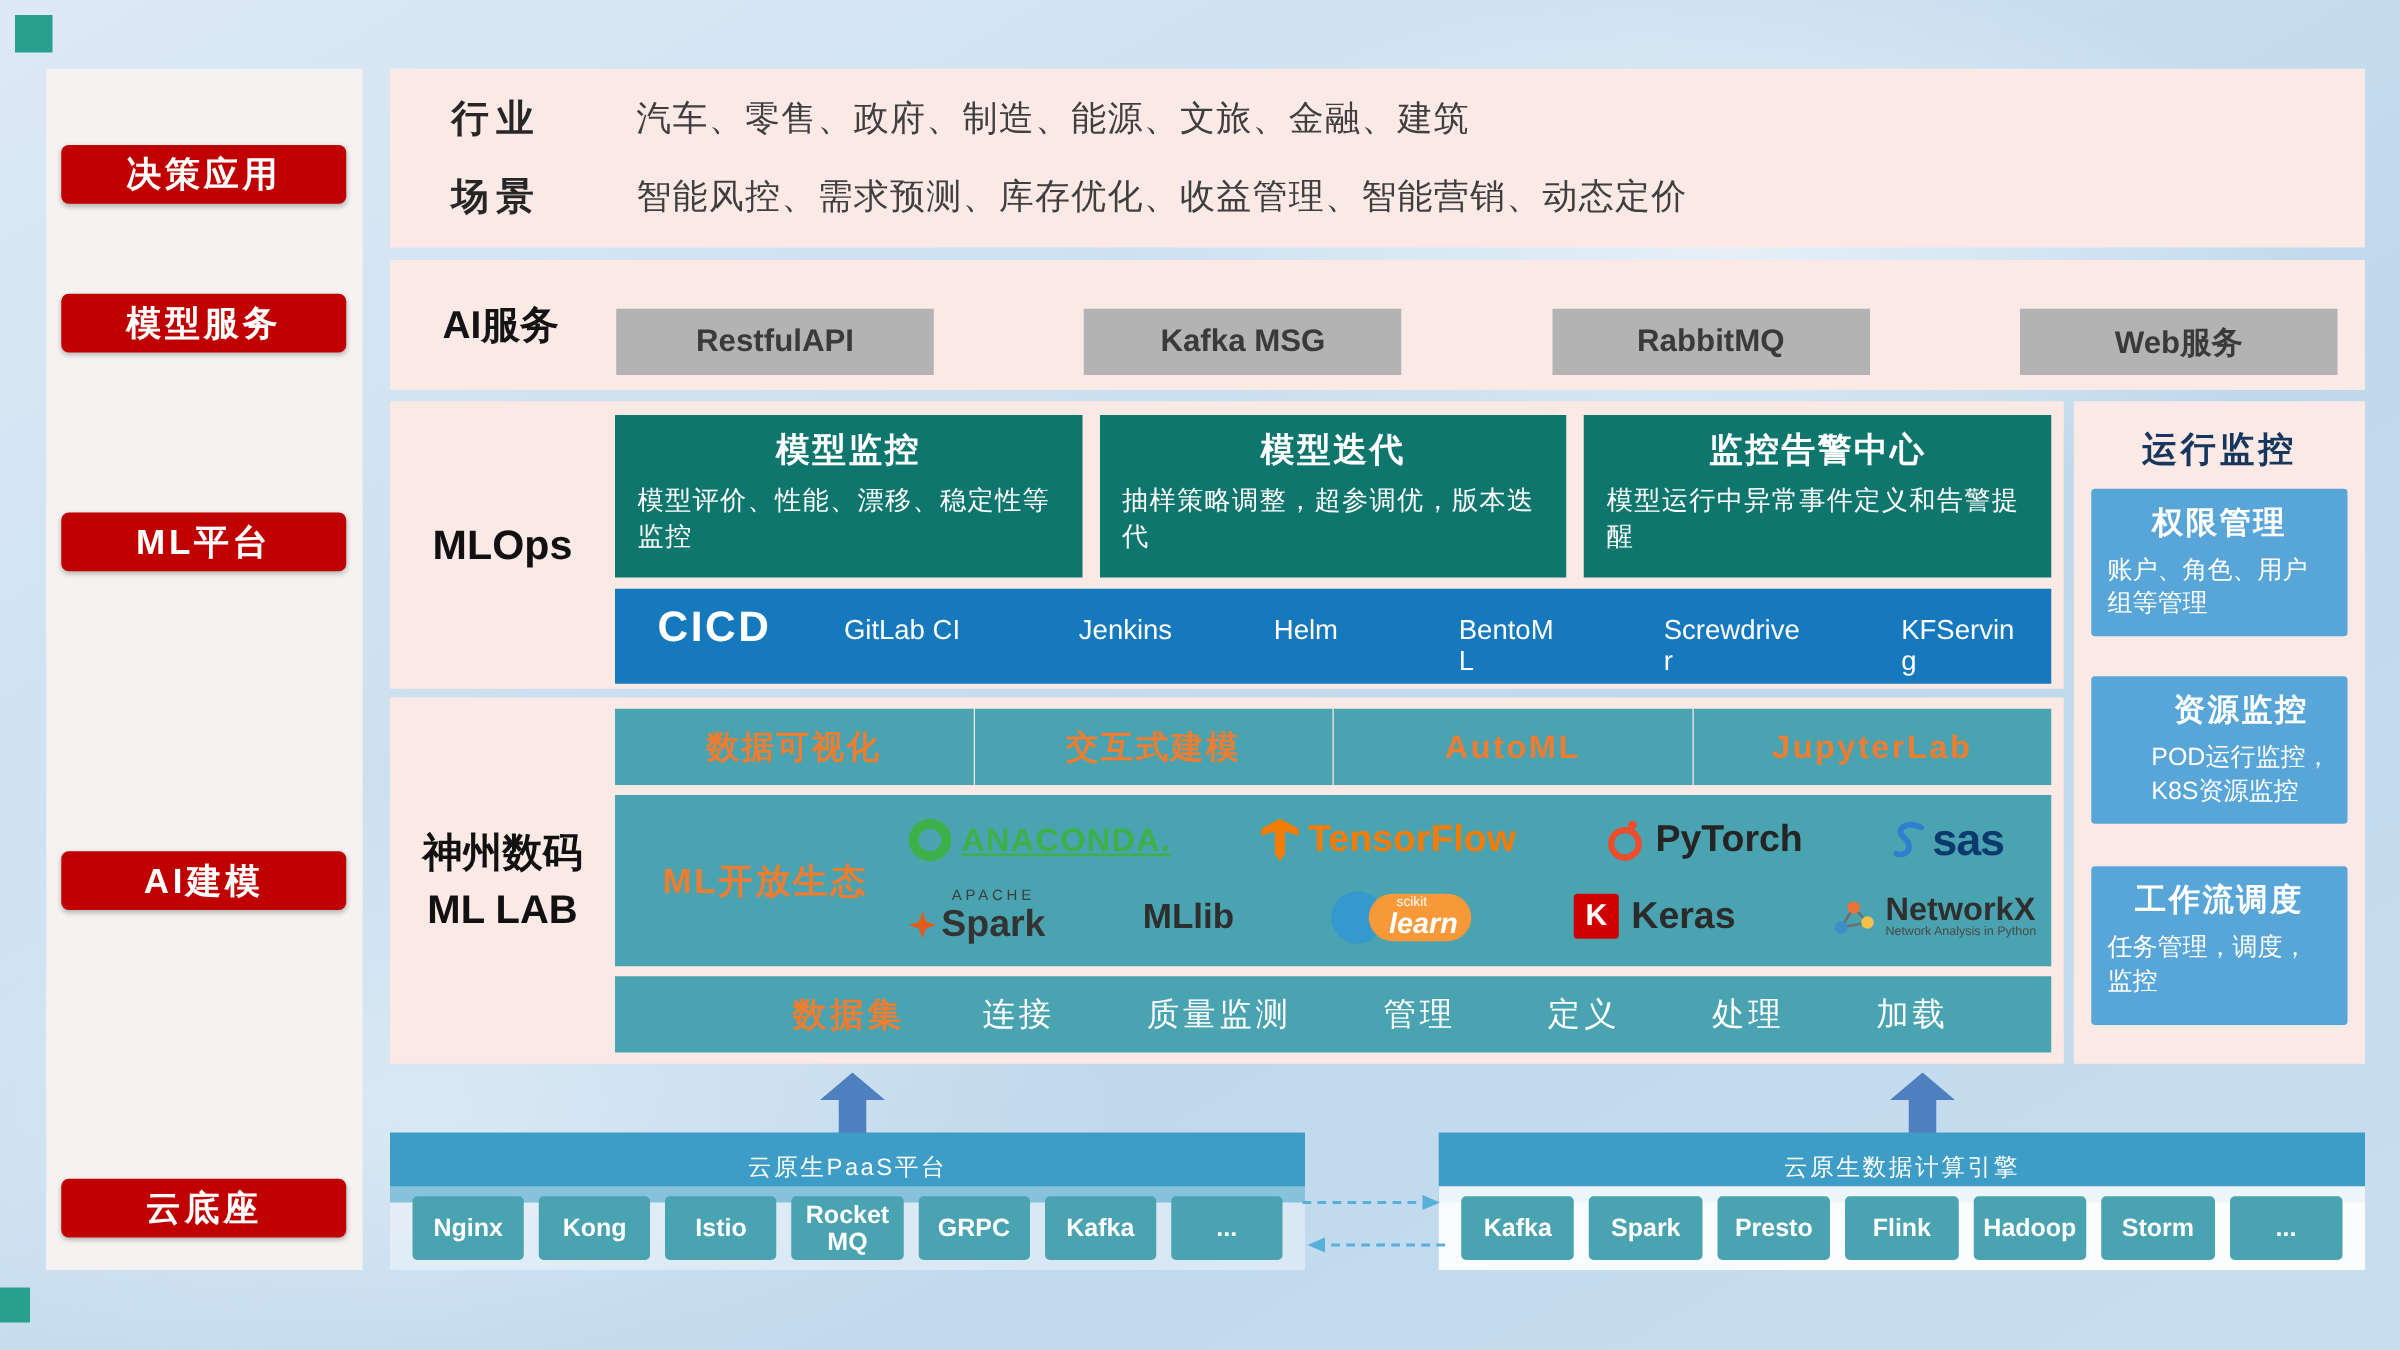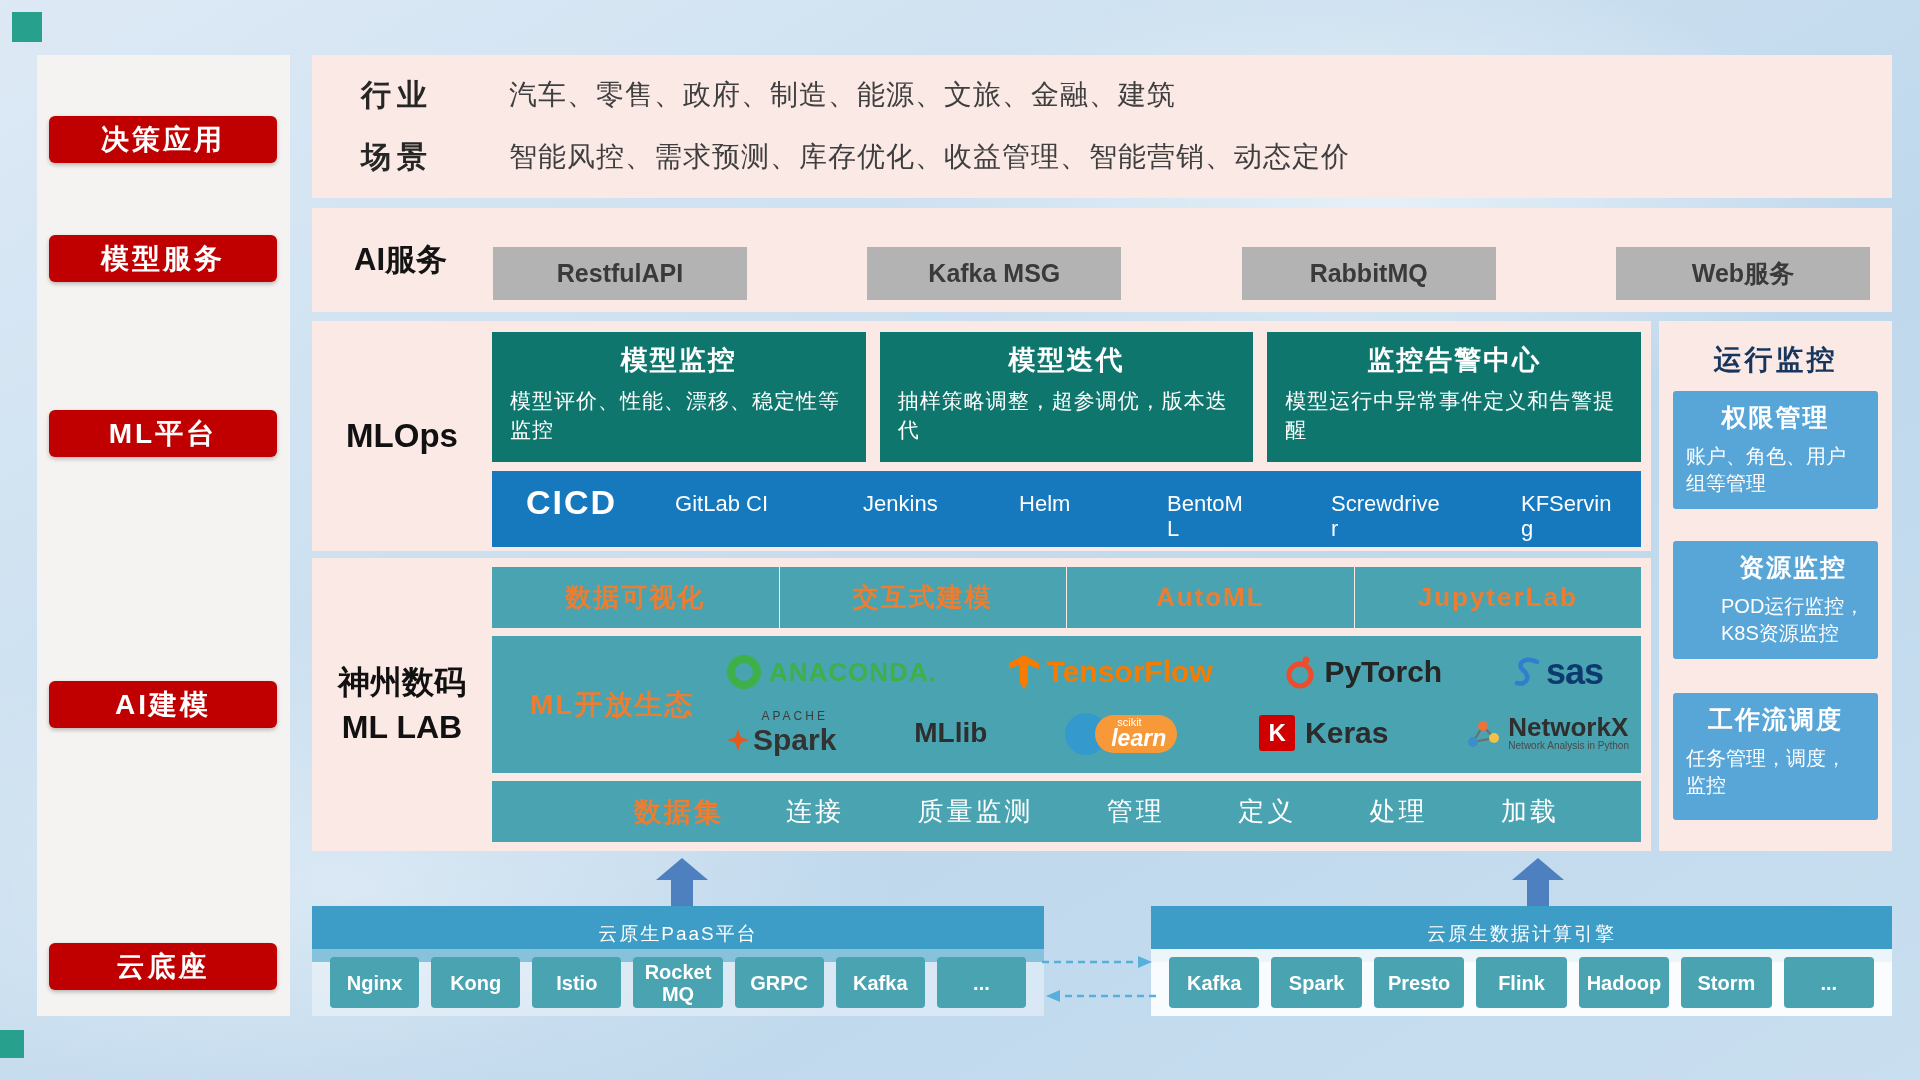--- a/index.html
+++ b/index.html
@@ -68,21 +68,21 @@
     font-size:26px; font-weight:bold; color:#ed7d31; letter-spacing:2px; }
   .eco { position:absolute; left:180px; top:78px; width:1149px; height:137px; background:#4aa3b0; }
   .eco-label { position:absolute; left:38px; top:0; height:100%; display:flex; align-items:center;
     font-size:28px; font-weight:bold; color:#ed7d31; letter-spacing:2px; }
   .eco-rows { position:absolute; left:235px; right:12px; top:0; height:100%;
     display:flex; flex-direction:column; justify-content:space-evenly; }
   .eco-row { display:flex; align-items:center; justify-content:space-between; }
   .eco-row1 { padding-right:26px; }
   .logo { display:inline-flex; align-items:center; }
   .ana-icon { width:34px; height:34px; border-radius:50%; border:8px solid #3eb049; background:transparent; margin-right:8px; }
-  .ana-text { color:#3eb049; font-weight:bold; font-size:26px; letter-spacing:1px; }
+  .ana-text { color:#3eb049; font-weight:bold; font-size:26px; letter-spacing:1px;text-decoration:underline; }
   .tf-icon { margin-right:8px; }
   .tf-text { color:#f57c00; font-weight:bold; font-size:30px; }
   .pt-icon { margin-right:8px; }
   .pt-text { color:#252525; font-weight:600; font-size:30px; }
   .sas-icon { margin-right:4px; }
   .sas-text { color:#0d3a6e; font-weight:bold; font-size:36px; letter-spacing:-1px; }
   .spark { flex-direction:column; align-items:center; }
   .spark-super { font-size:12px; color:#3d3d3d; letter-spacing:3px; margin-left:26px; }
   .spark-main { display:flex; align-items:center; }
   .spark-star { margin-right:4px; }

